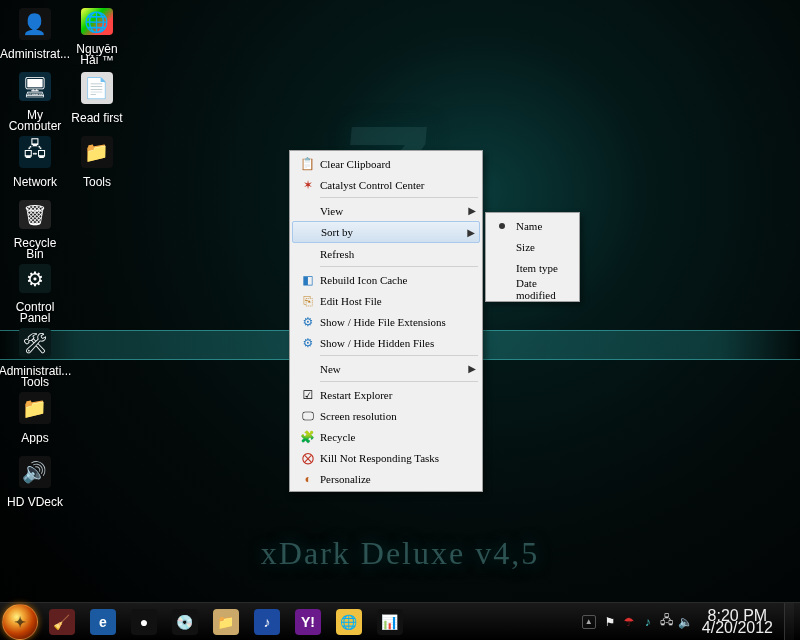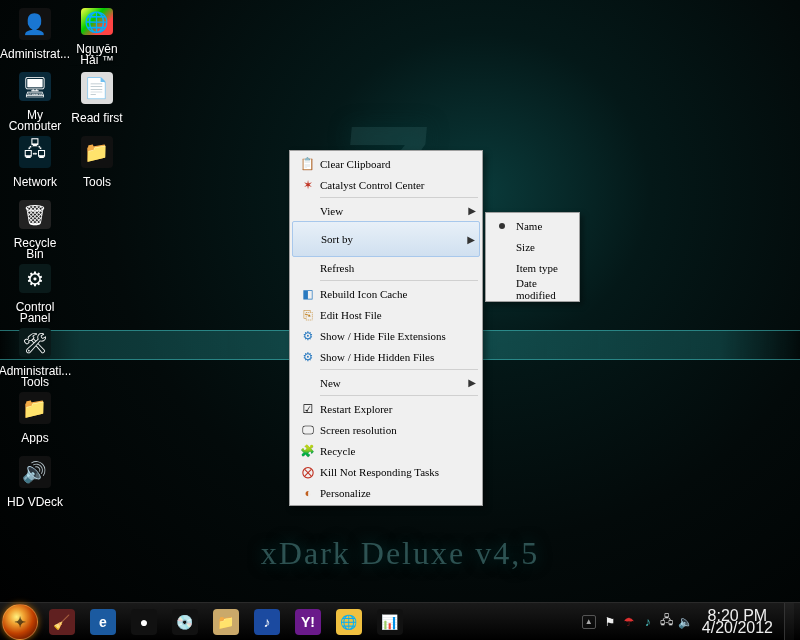--- a/index.html
+++ b/index.html
@@ -71,21 +71,21 @@
     padding: 2px 2px;
   }
   .ctx-main { left: 289px; top: 150px; width: 194px; }
   .ctx-sub  { left: 485px; top: 212px; width: 95px; }
   .ctx-item {
     display: flex; align-items: center;
     height: 21px; padding: 0 4px 0 4px;
     position: relative;
   }
   .ctx-item.disabled { color: #999; }
-  .ctx-item.highlight { background: linear-gradient(#e8f0f8,#d0e0f0); border: 1px solid #a8c8ec; border-radius: 2px; height: 36px; }
+  .ctx-item.highlight { background: linear-gradient(#e8f0f8,#d0e0f0); border: 1px solid #a8c8ec; border-radius: 2px; height: 22px; }
   .ctx-sep { height: 1px; background: #d0d0d0; margin: 2px 2px 2px 28px; }
   .ctx-icon {
     width: 24px; display: flex; align-items: center; justify-content: center;
     font-size: 12px;
   }
   .ctx-label { flex: 1; font-family: Liberation Serif, serif; }
   .ctx-shortcut { color: #444; font-size: 10px; padding-right: 6px;}
   .ctx-arrow { font-size: 10px; color: #333; width: 10px; text-align: right;}
   .ctx-radio {
     width: 6px; height: 6px; border-radius: 50%; background: #333;

